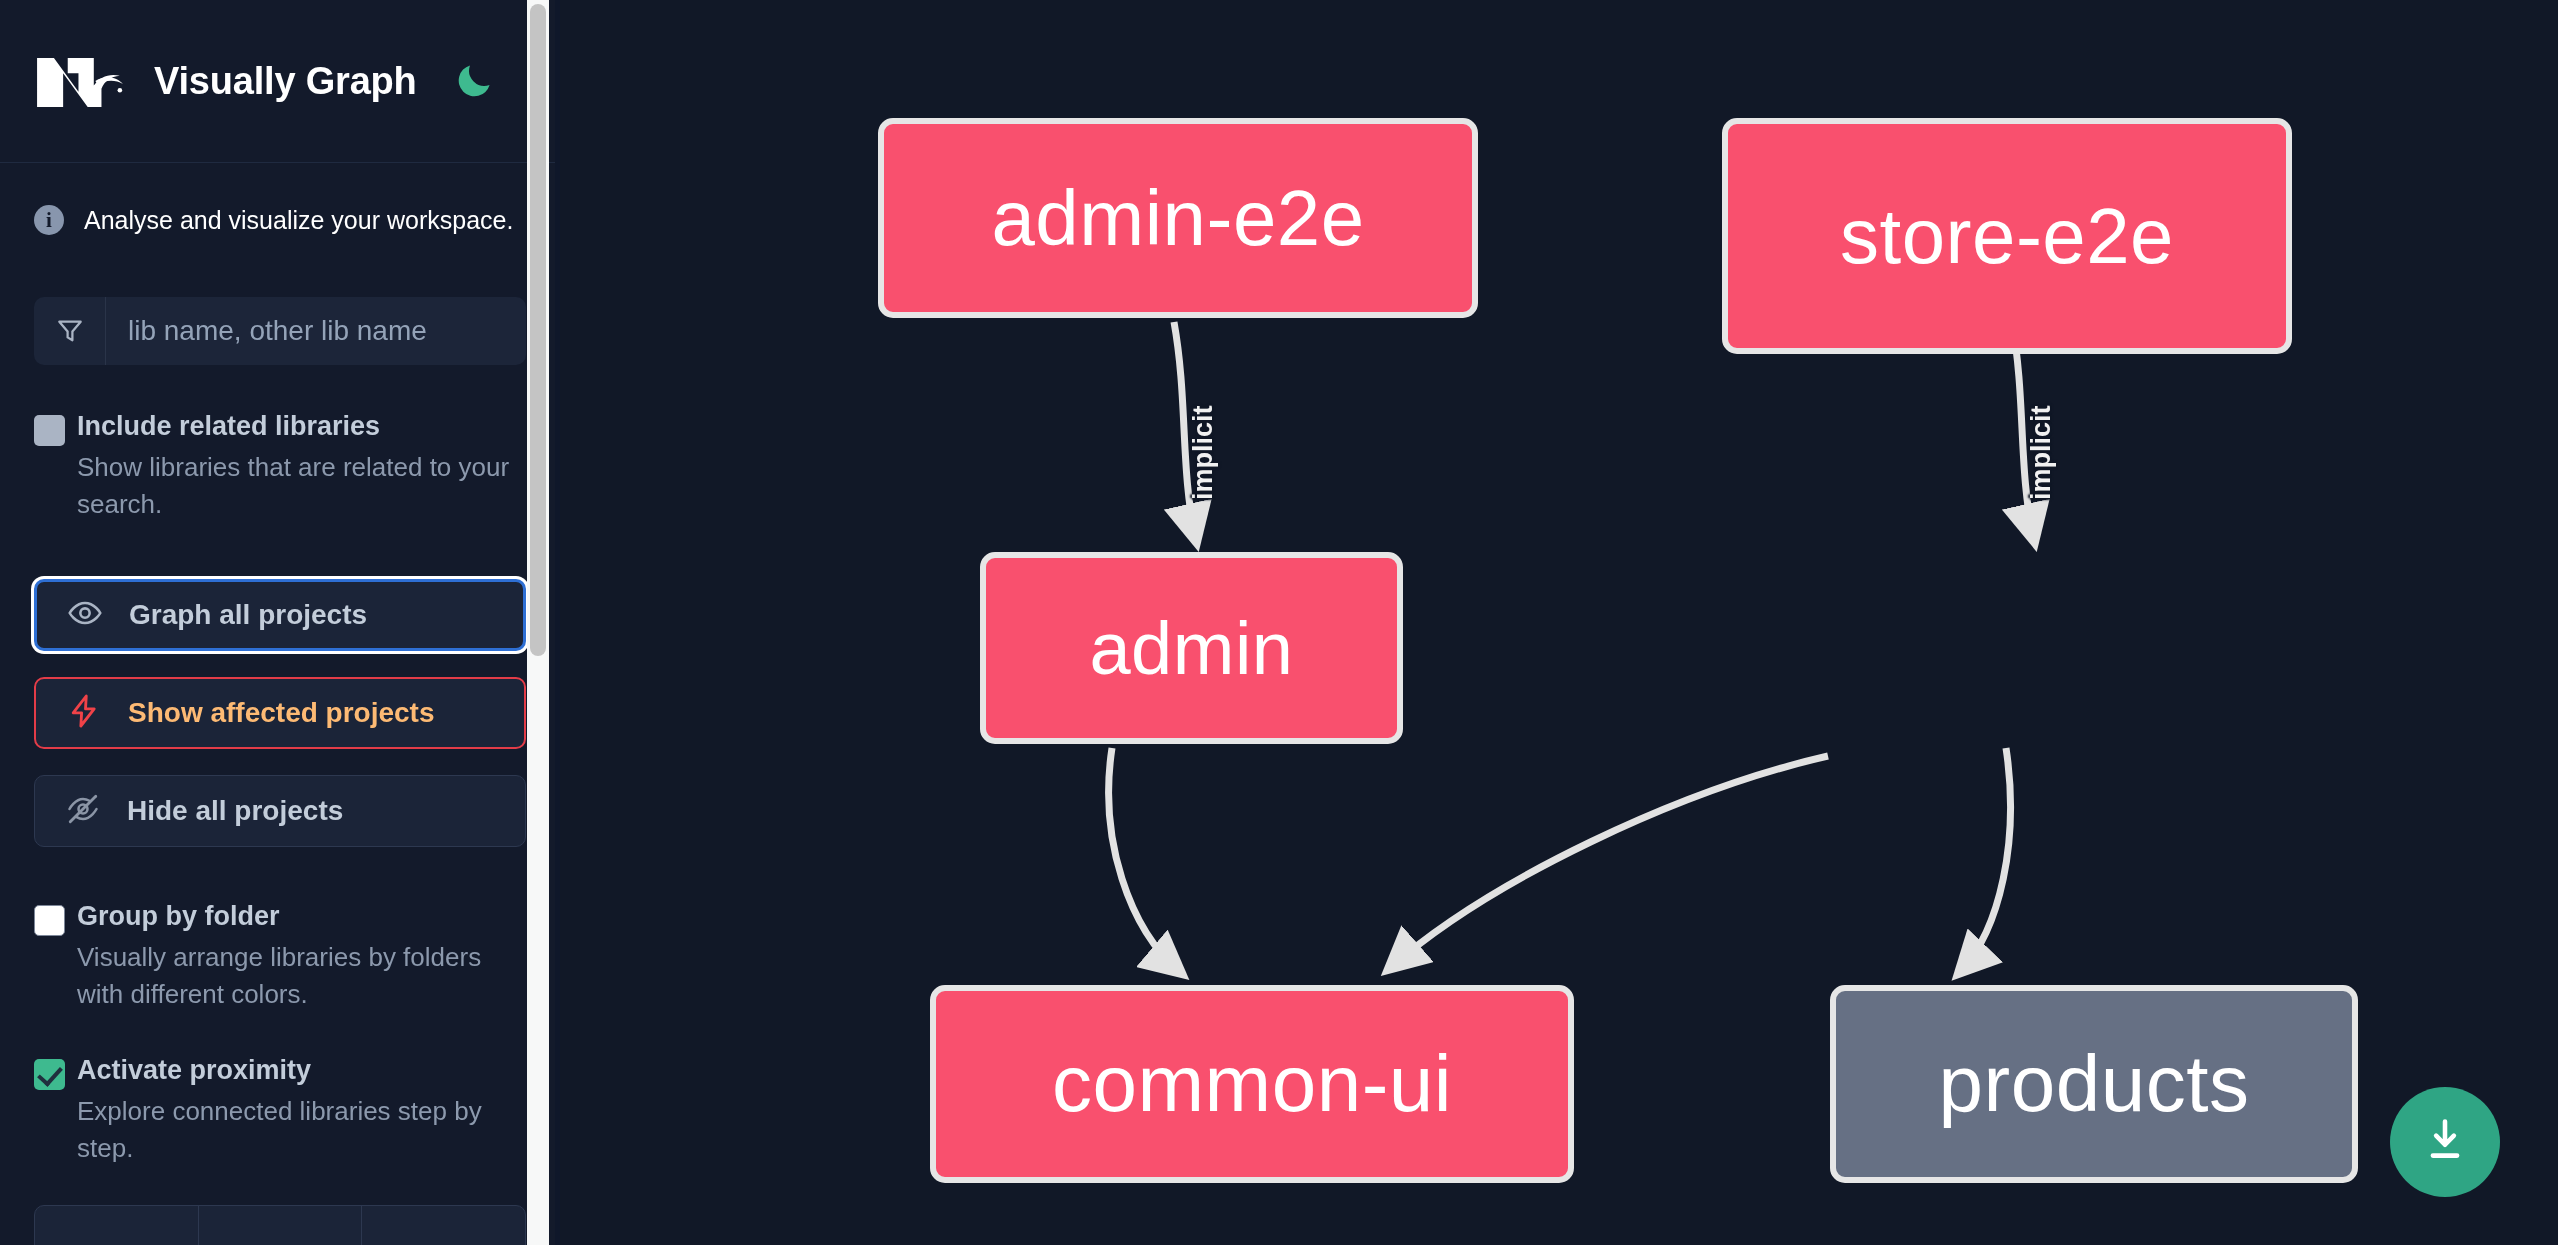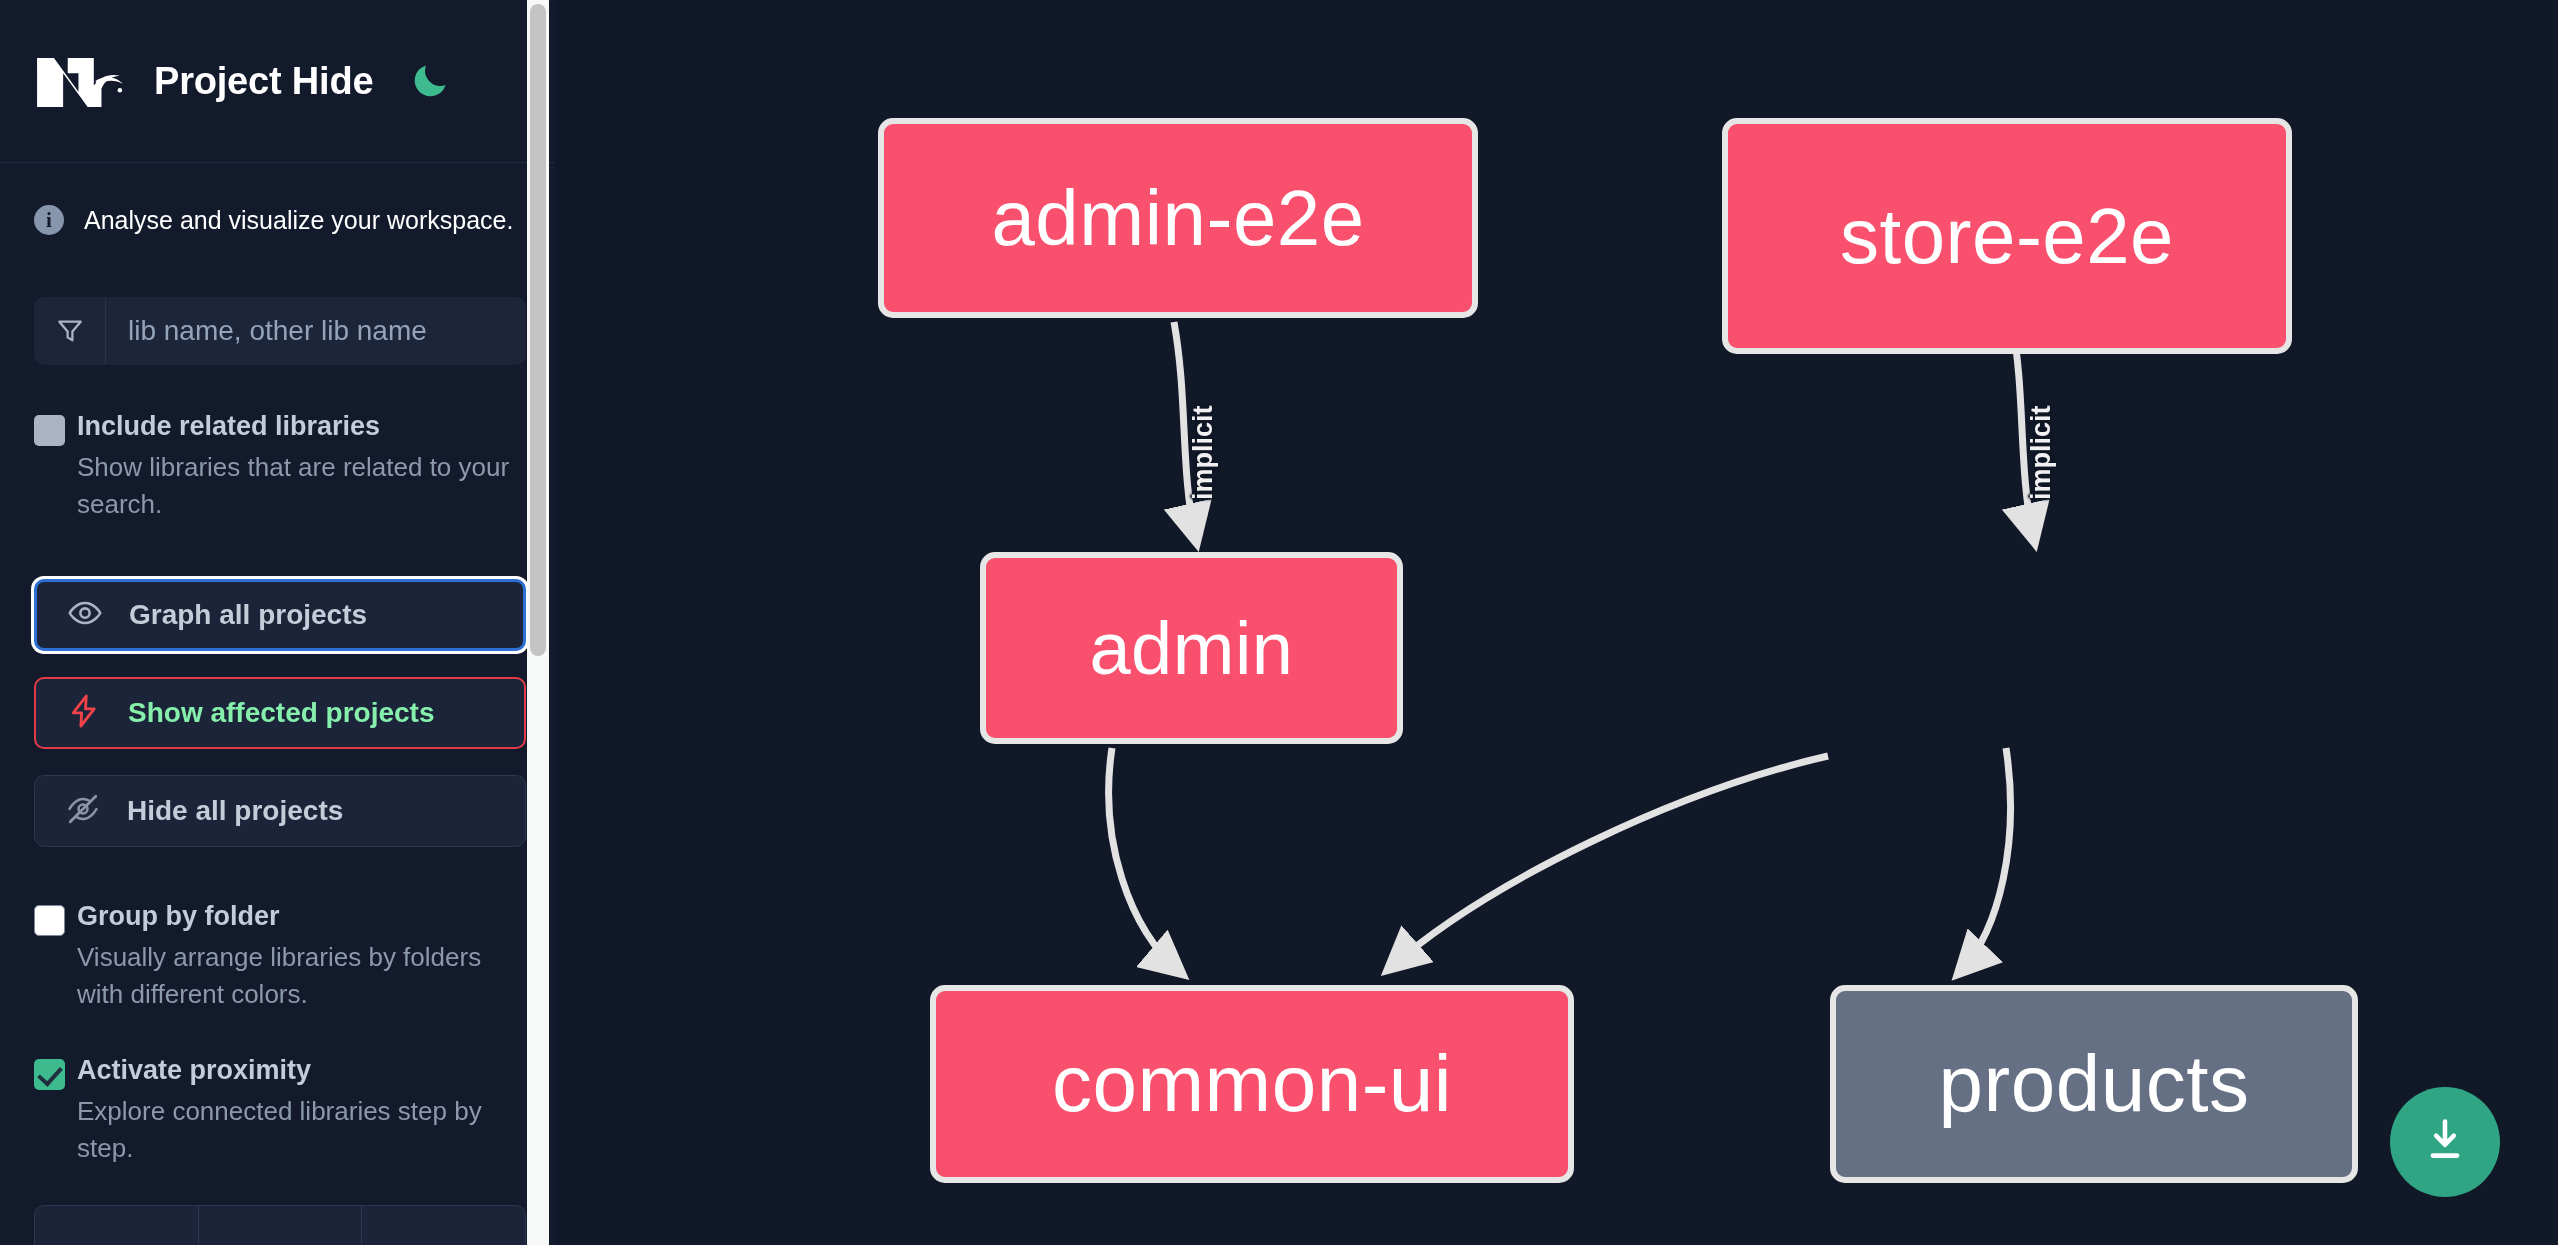--- a/index.html
+++ b/index.html
@@ -94,21 +94,21 @@
     display: flex; align-items: center; gap: 26px;
     padding-left: 30px; cursor: pointer;
     border: 1.5px solid #2d3850;
   }
   .btn .lbl { font-size: 28px; font-weight: 700; color: #c3cdda; }
   .btn.focused {
     border: 3px solid #2e6fd4;
     box-shadow: 0 0 0 3px #ffffff;
   }
   .btn.danger { border: 2px solid #e33c48; }
-  .btn.danger .lbl { color: #86efac; font-weight: 700; }
+  .btn.danger .lbl { color: #fdba74; font-weight: 700; }
 
   .seg-group {
     position: absolute; left: 34px; bottom: -30px;
     width: 492px; height: 70px;
     display: flex; border: 1.5px solid #2d3850; border-radius: 10px;
     background: #1b2438; overflow: hidden;
   }
   .seg { flex: 1; border-right: 1.5px solid #2d3850; }
   .seg:last-child { border-right: 0; }
 
@@ -175,21 +175,21 @@
     <div class="sb-header">
       <span class="nx-logo">
         <svg viewBox="0 0 120 80" width="92" height="62" aria-hidden="true">
           <path d="M4 74 L4 10 L26 10 L58 54 L58 30 L44 30 L44 10 L78 10 L78 46
                    C86 34 98 30 112 33 C100 34 92 40 88 50 L88 74 L70 74 L38 30
                    L38 74 Z" fill="#ffffff"></path>
           <path d="M80 40 C92 32 108 34 116 44 C106 38 92 38 84 46 Z" fill="#ffffff"></path>
           <circle cx="112" cy="52" r="3" fill="#ffffff"></circle>
         </svg>
       </span>
-      <span class="app-title">Project Hide</span>
+      <span class="app-title">Visually Graph</span>
       <span class="moon-btn">
         <svg width="44" height="44" viewBox="0 0 24 24" aria-hidden="true">
           <path d="M20.5 14.2A8.4 8.4 0 0 1 9.8 3.5 8.6 8.6 0 1 0 20.5 14.2z" fill="#3eba8f"></path>
         </svg>
       </span>
     </div>
 
     <div class="sb-body">
 
       <div class="hint-row">

